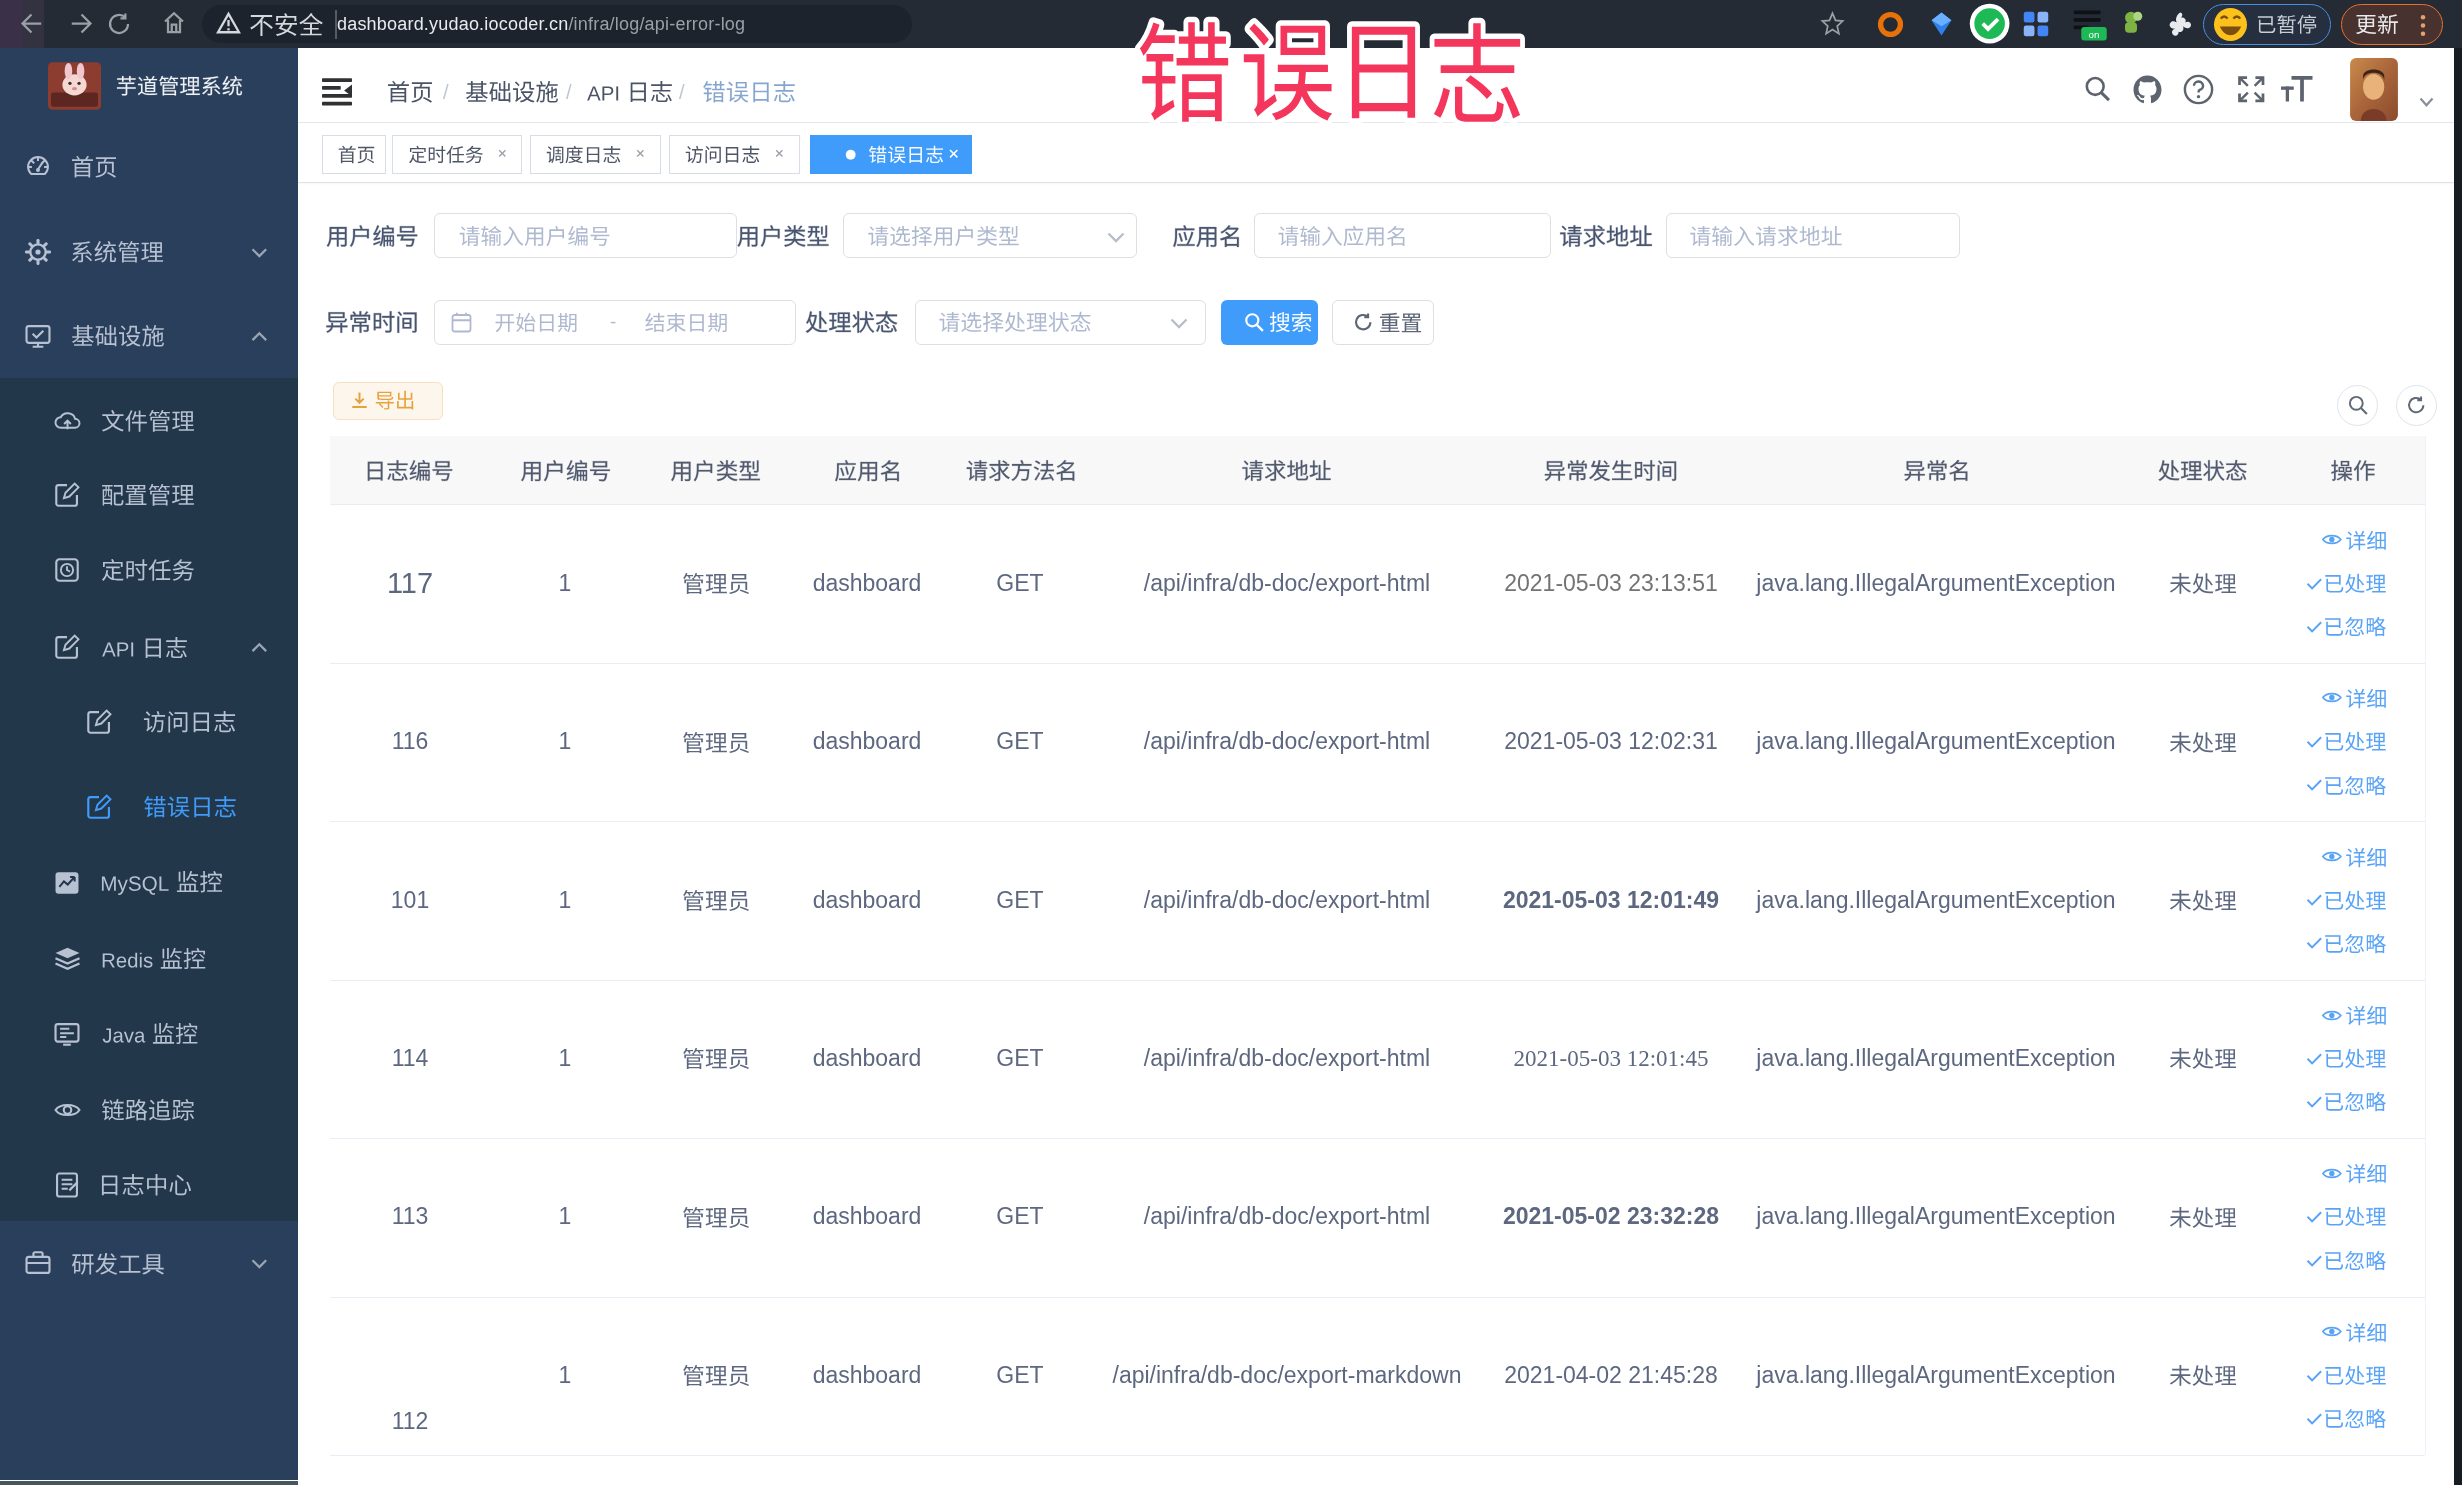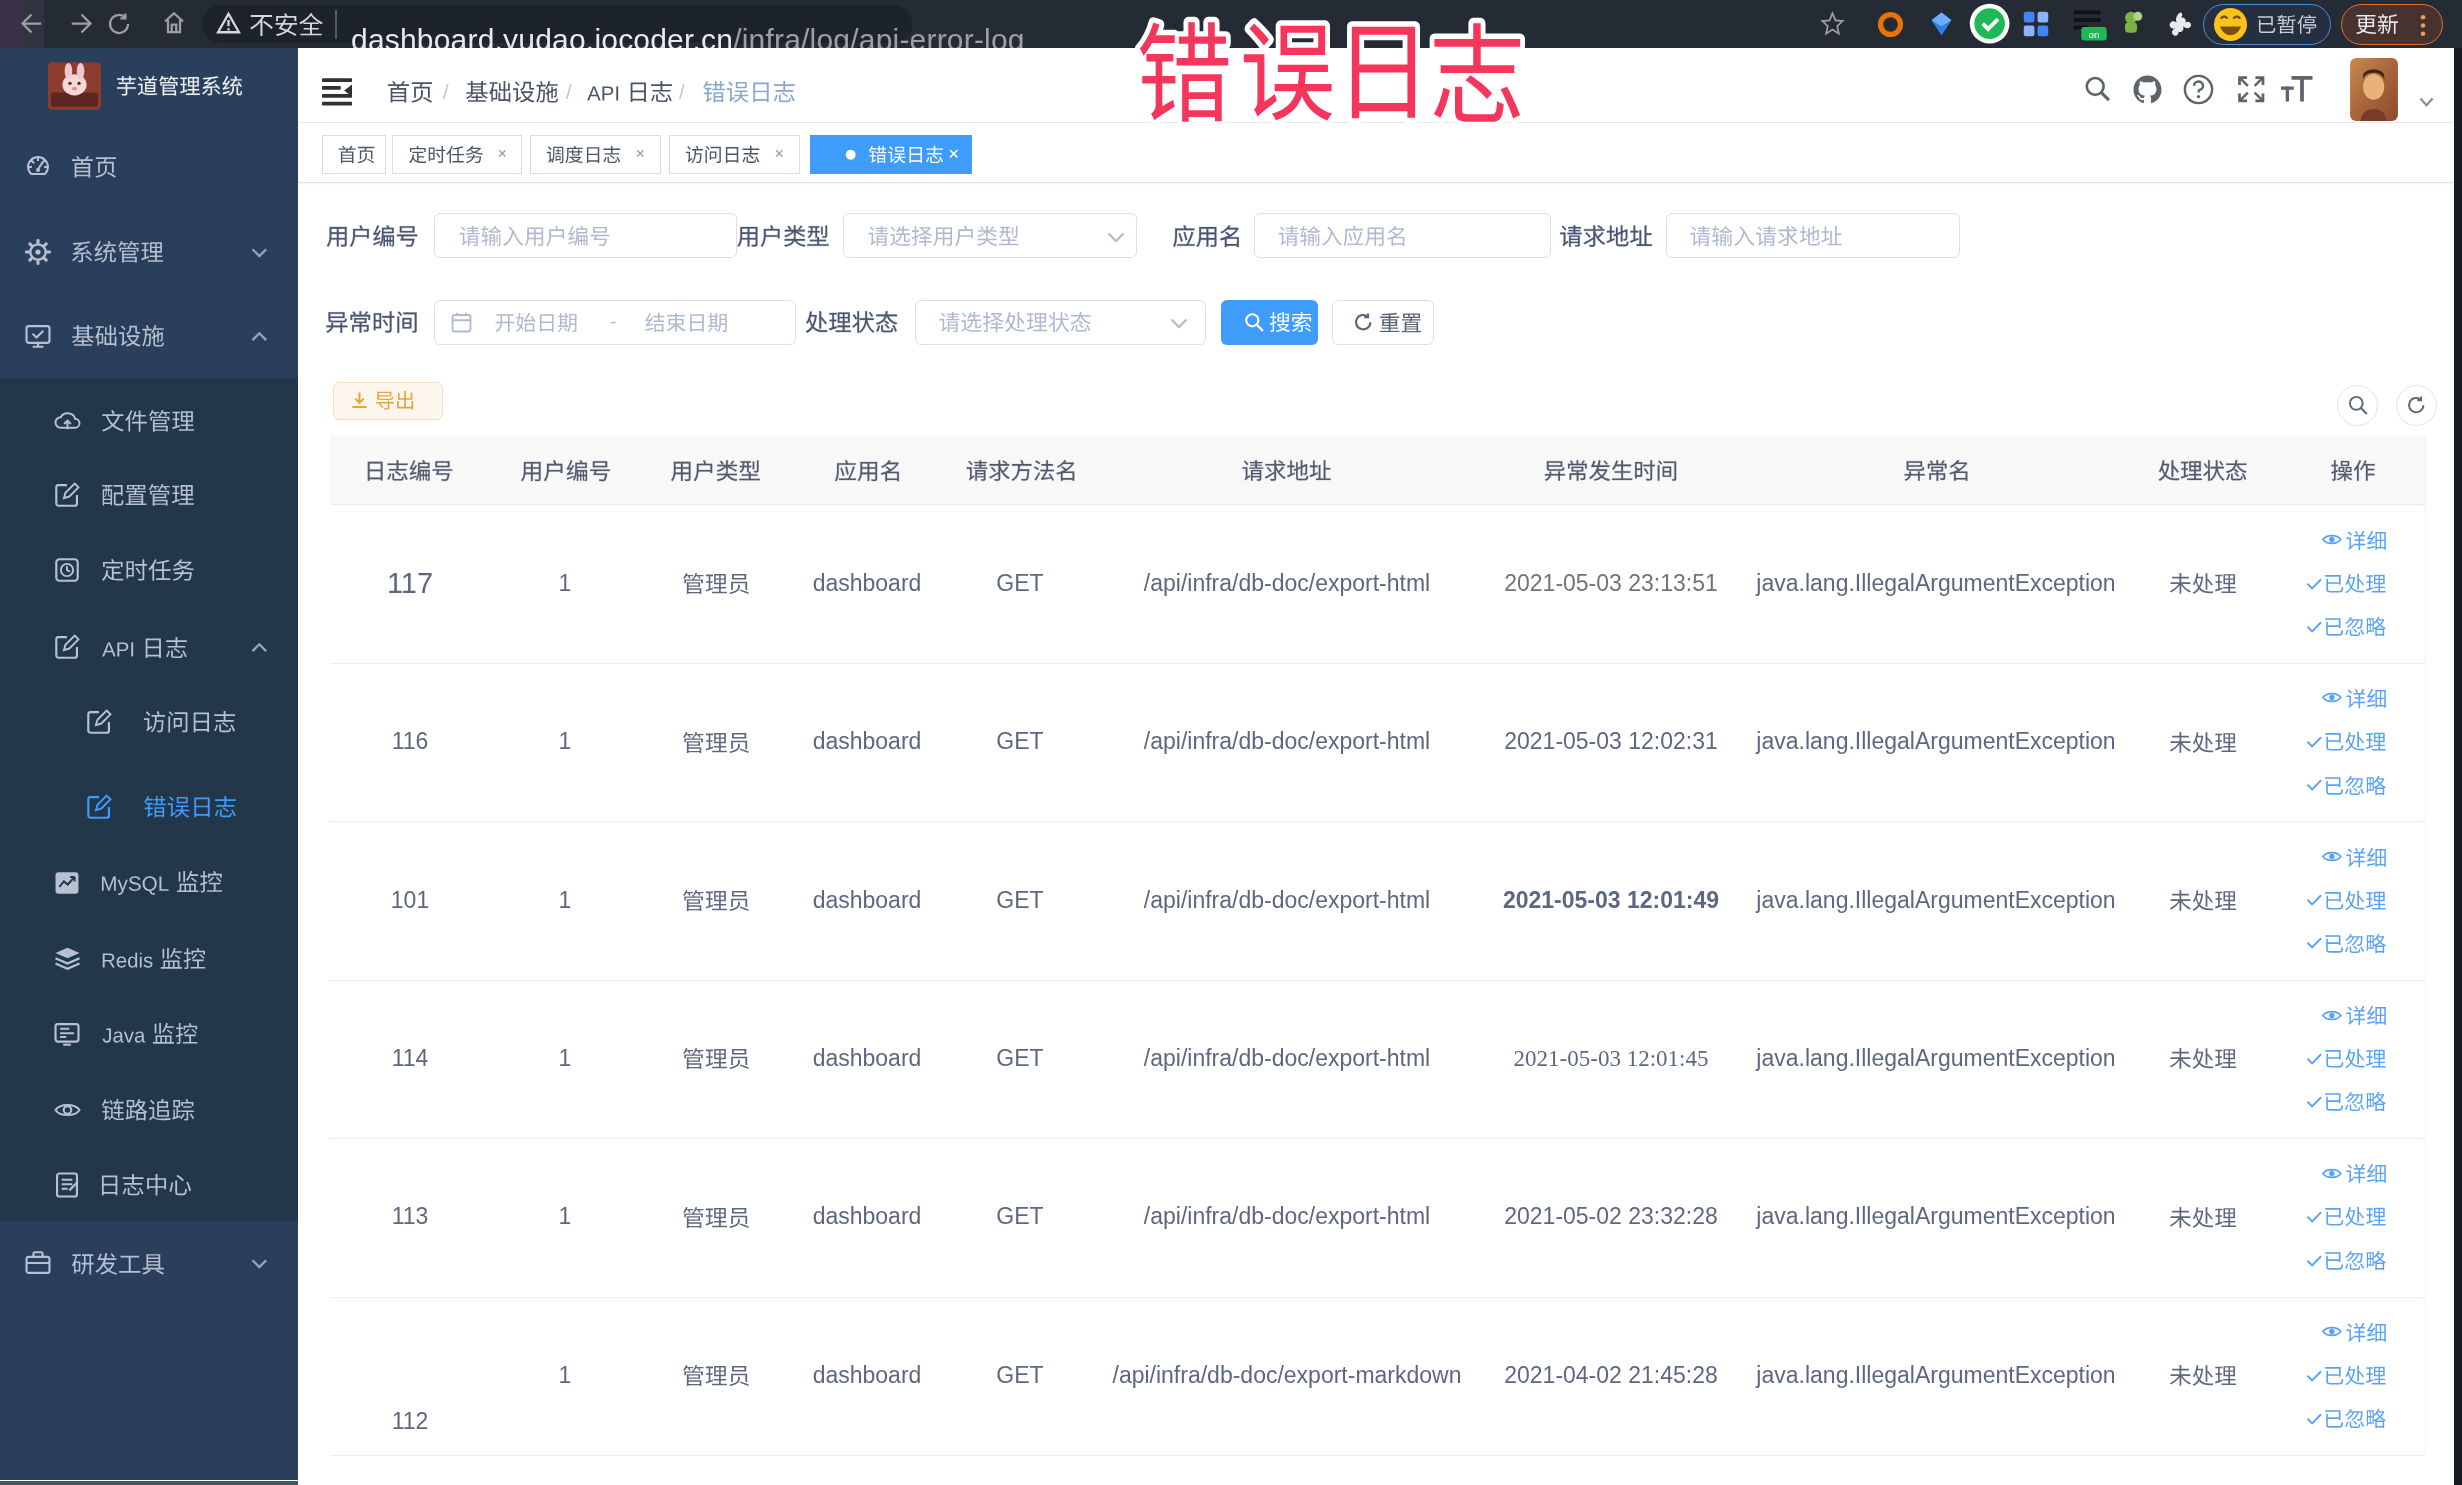--- a/index.html
+++ b/index.html
@@ -140,21 +140,21 @@
     <path d="M13 8 V15 M13 17.5 V20" stroke="#d5d9dd" stroke-width="2.6"></path>
   </svg>
 <svg class="a" style="left:249px;top:11.7px;" width="75" height="25" viewBox="4 -891 3013 1009">
     <g fill="#d5d9dd">
       <use href="#u4E0D"></use>
       <use href="#u5B89" x="1000"></use>
       <use href="#u5168" x="2000"></use>
     </g>
   </svg>
 <div class="a" style="left:335px;top:9.8px;width:2.3px;height:29px;background:#555b63;"></div>
-<div class="a lt" style="left:351px;top:10.2px;height:29.5px;font-size:30px;color:#e8eaed;font-weight:400;letter-spacing:0.2px;margin-top:15px;">dashboard.yudao.iocoder.cn<span style="color:#9aa0a6">/infra/log/api-error-log</span></div>
+<div class="a lt" style="left:337px;top:10.2px;height:29.5px;font-size:18px;color:#e8eaed;font-weight:400;letter-spacing:0.2px;">dashboard.yudao.iocoder.cn<span style="color:#9aa0a6">/infra/log/api-error-log</span></div>
 <svg class="a" style="left:1821px;top:12px" width="23" height="23" viewBox="0 0 34 34">
     <path d="M17 2 L21.5 12.5 L32 13.4 L24 20.8 L26.4 32 L17 26 L7.6 32 L10 20.8 L2 13.4 L12.5 12.5 Z" fill="none" stroke="#9aa0a6" stroke-width="2.6"></path>
   </svg>
 <svg class="a" style="left:1876px;top:9.8px" width="29" height="29" viewBox="0 0 38 38">
     <circle cx="19" cy="19" r="13" fill="none" stroke="#e8710a" stroke-width="7"></circle>
   </svg>
 <svg class="a" style="left:1930px;top:11.4px" width="23" height="26" viewBox="0 0 30 34">
     <path d="M15 2 L28 12 L15 32 L2 12 Z" fill="#2f7fe8"></path>
     <path d="M15 2 L28 12 L15 20 L2 12 Z" fill="#6ab0ff"></path>
   </svg>
@@ -1073,21 +1073,21 @@
 <svg class="a" style="left:682px;top:1206px;" width="68" height="23" viewBox="3 -884 2973 1008">
     <g fill="#5d6880">
       <use href="#u7BA1"></use>
       <use href="#u7406" x="1000"></use>
       <use href="#u5458" x="2000"></use>
     </g>
   </svg>
 <div class="a lt" style="left:867px;top:1202px;transform:translateX(-50%);height:29.5px;font-size:23px;color:#5d6880;font-weight:400;">dashboard</div>
 <div class="a lt" style="left:1020px;top:1202px;transform:translateX(-50%);height:29.5px;font-size:23px;color:#5d6880;font-weight:400;">GET</div>
 <div class="a lt" style="left:1287px;top:1202px;transform:translateX(-50%);height:29.5px;font-size:23px;color:#5d6880;font-weight:400;">/api/infra/db-doc/export-html</div>
-<div class="a lt" style="left:1611px;top:1202px;transform:translateX(-50%);height:29.5px;font-size:23px;color:#5d6880;font-weight:400;text-align:center;">2021-05-02 23:32:28</div>
+<div class="a lt" style="left:1611px;top:1202px;transform:translateX(-50%);height:29.5px;font-size:23px;color:#5d6880;font-weight:700;text-align:center;">2021-05-02 23:32:28</div>
 <div class="a lt" style="left:1936px;top:1202px;transform:translateX(-50%);height:29.5px;font-size:23px;color:#5d6880;font-weight:400;">java.lang.IllegalArgumentException</div>
 <svg class="a" style="left:2169px;top:1206px;" width="68" height="23" viewBox="-6 -879 3013 1000">
     <g fill="#5d6880">
       <use href="#u672A"></use>
       <use href="#u5904" x="1000"></use>
       <use href="#u7406" x="2000"></use>
     </g>
   </svg>
 <svg class="a" style="left:2322px;top:1166px" width="19.7" height="15" viewBox="0 0 26 20">
     <path d="M1 10 C6 3 20 3 25 10 C20 17 6 17 1 10 Z" fill="none" stroke="#58a3f6" stroke-width="2.2"></path>

